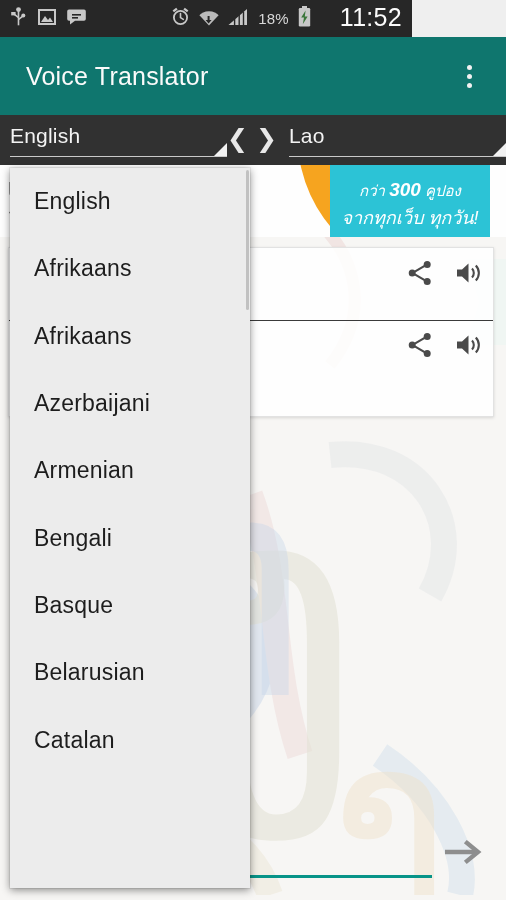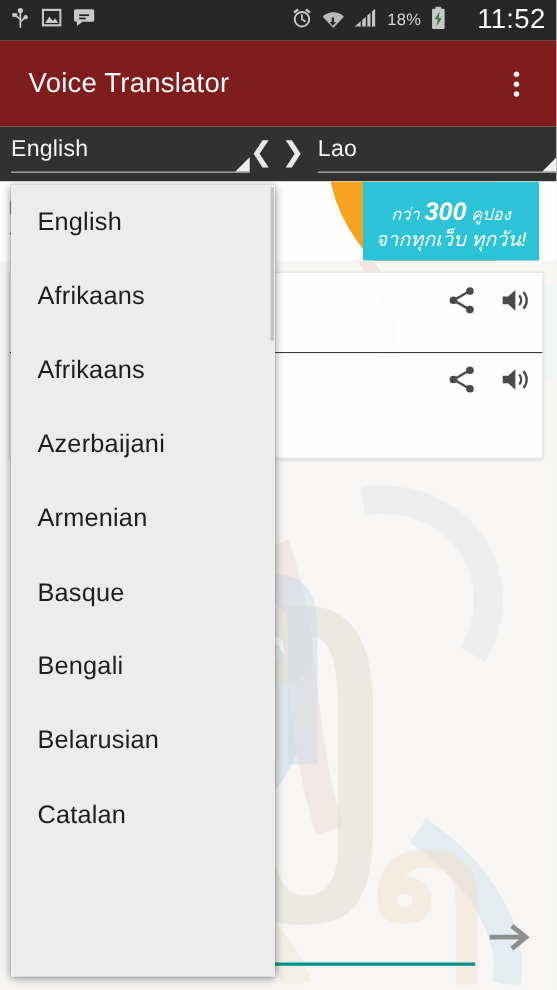--- a/index.html
+++ b/index.html
@@ -11,42 +11,42 @@
   }
   #app {
     position: relative;
     width: 506px; height: 900px;
     overflow: hidden;
   }
 
   
   .statusbar {
     position: absolute; top: 0; left: 0;
-    width: 506px; height: 37px;
+    width: 412px; height: 37px;
     background: #272727;
     display: flex; align-items: center;
     padding: 0 10px;
   }
   .sb-left { display: flex; align-items: center; gap: 11px; }
   .sb-right { margin-left: auto; display: flex; align-items: center; gap: 9px; }
   .sb-ic { display: block; opacity: .92; }
   .sb-pct {
     color: #d8d8d8; font-size: 15px; letter-spacing: .2px;
   }
   .sb-clock {
     color: #fbfbfb; font-size: 25px; font-weight: 400;
     letter-spacing: .3px; margin-left: 20px; line-height: 1;
     position: relative; top: -1px;
   }
 
   
   .appbar {
     position: absolute; top: 37px; left: 0;
     width: 506px; height: 78px;
-    background: #7f1d1d;
+    background: #0f766e;
     display: flex; align-items: center;
   }
   .appbar-title {
     color: #fafafa; font-size: 25px; font-weight: 400;
     margin-left: 26px; letter-spacing: .2px;
   }
   .overflow-btn {
     margin-left: auto; margin-right: 22px;
     width: 30px; height: 44px;
     display: flex; flex-direction: column;
@@ -142,21 +142,21 @@
     font-size: 33px; font-weight: bold; color: #f6a41f;
     white-space: nowrap; line-height: 1;
   }
   .banner-th2 .sm { font-size: 21px; color: #3ec0d4; }
   .banner-th2 .pre { font-size: 23px; color: #3b3b3b; }
   .banner-teal-l1 {
     position: absolute; left: 0; right: 0; top: 14px;
     text-align: center; color: #fff;
     font-size: 15px; font-style: italic; white-space: nowrap;
   }
-  .banner-teal-l1 b { font-size: 23px; }
+  .banner-teal-l1 b { font-size: 19px; }
   .banner-teal-l2 {
     position: absolute; left: 0; right: 0; top: 38px;
     text-align: center; color: #fff;
     font-size: 18px; font-style: italic; white-space: nowrap;
   }
 
   
   .card {
     position: absolute;
     background: rgba(255,255,255,0.86);
@@ -437,24 +437,24 @@
       <div class="dd-item">
         <span>Afrikaans</span>
       </div>
       <div class="dd-item">
         <span>Azerbaijani</span>
       </div>
       <div class="dd-item">
         <span>Armenian</span>
       </div>
       <div class="dd-item">
+        <span>Bengali</span>
+      </div>
+      <div class="dd-item">
         <span>Basque</span>
-      </div>
-      <div class="dd-item">
-        <span>Bengali</span>
       </div>
       <div class="dd-item">
         <span>Belarusian</span>
       </div>
       <div class="dd-item">
         <span>Catalan</span>
       </div>
     </div>
     <div class="dd-scroll"></div>
   </div>

